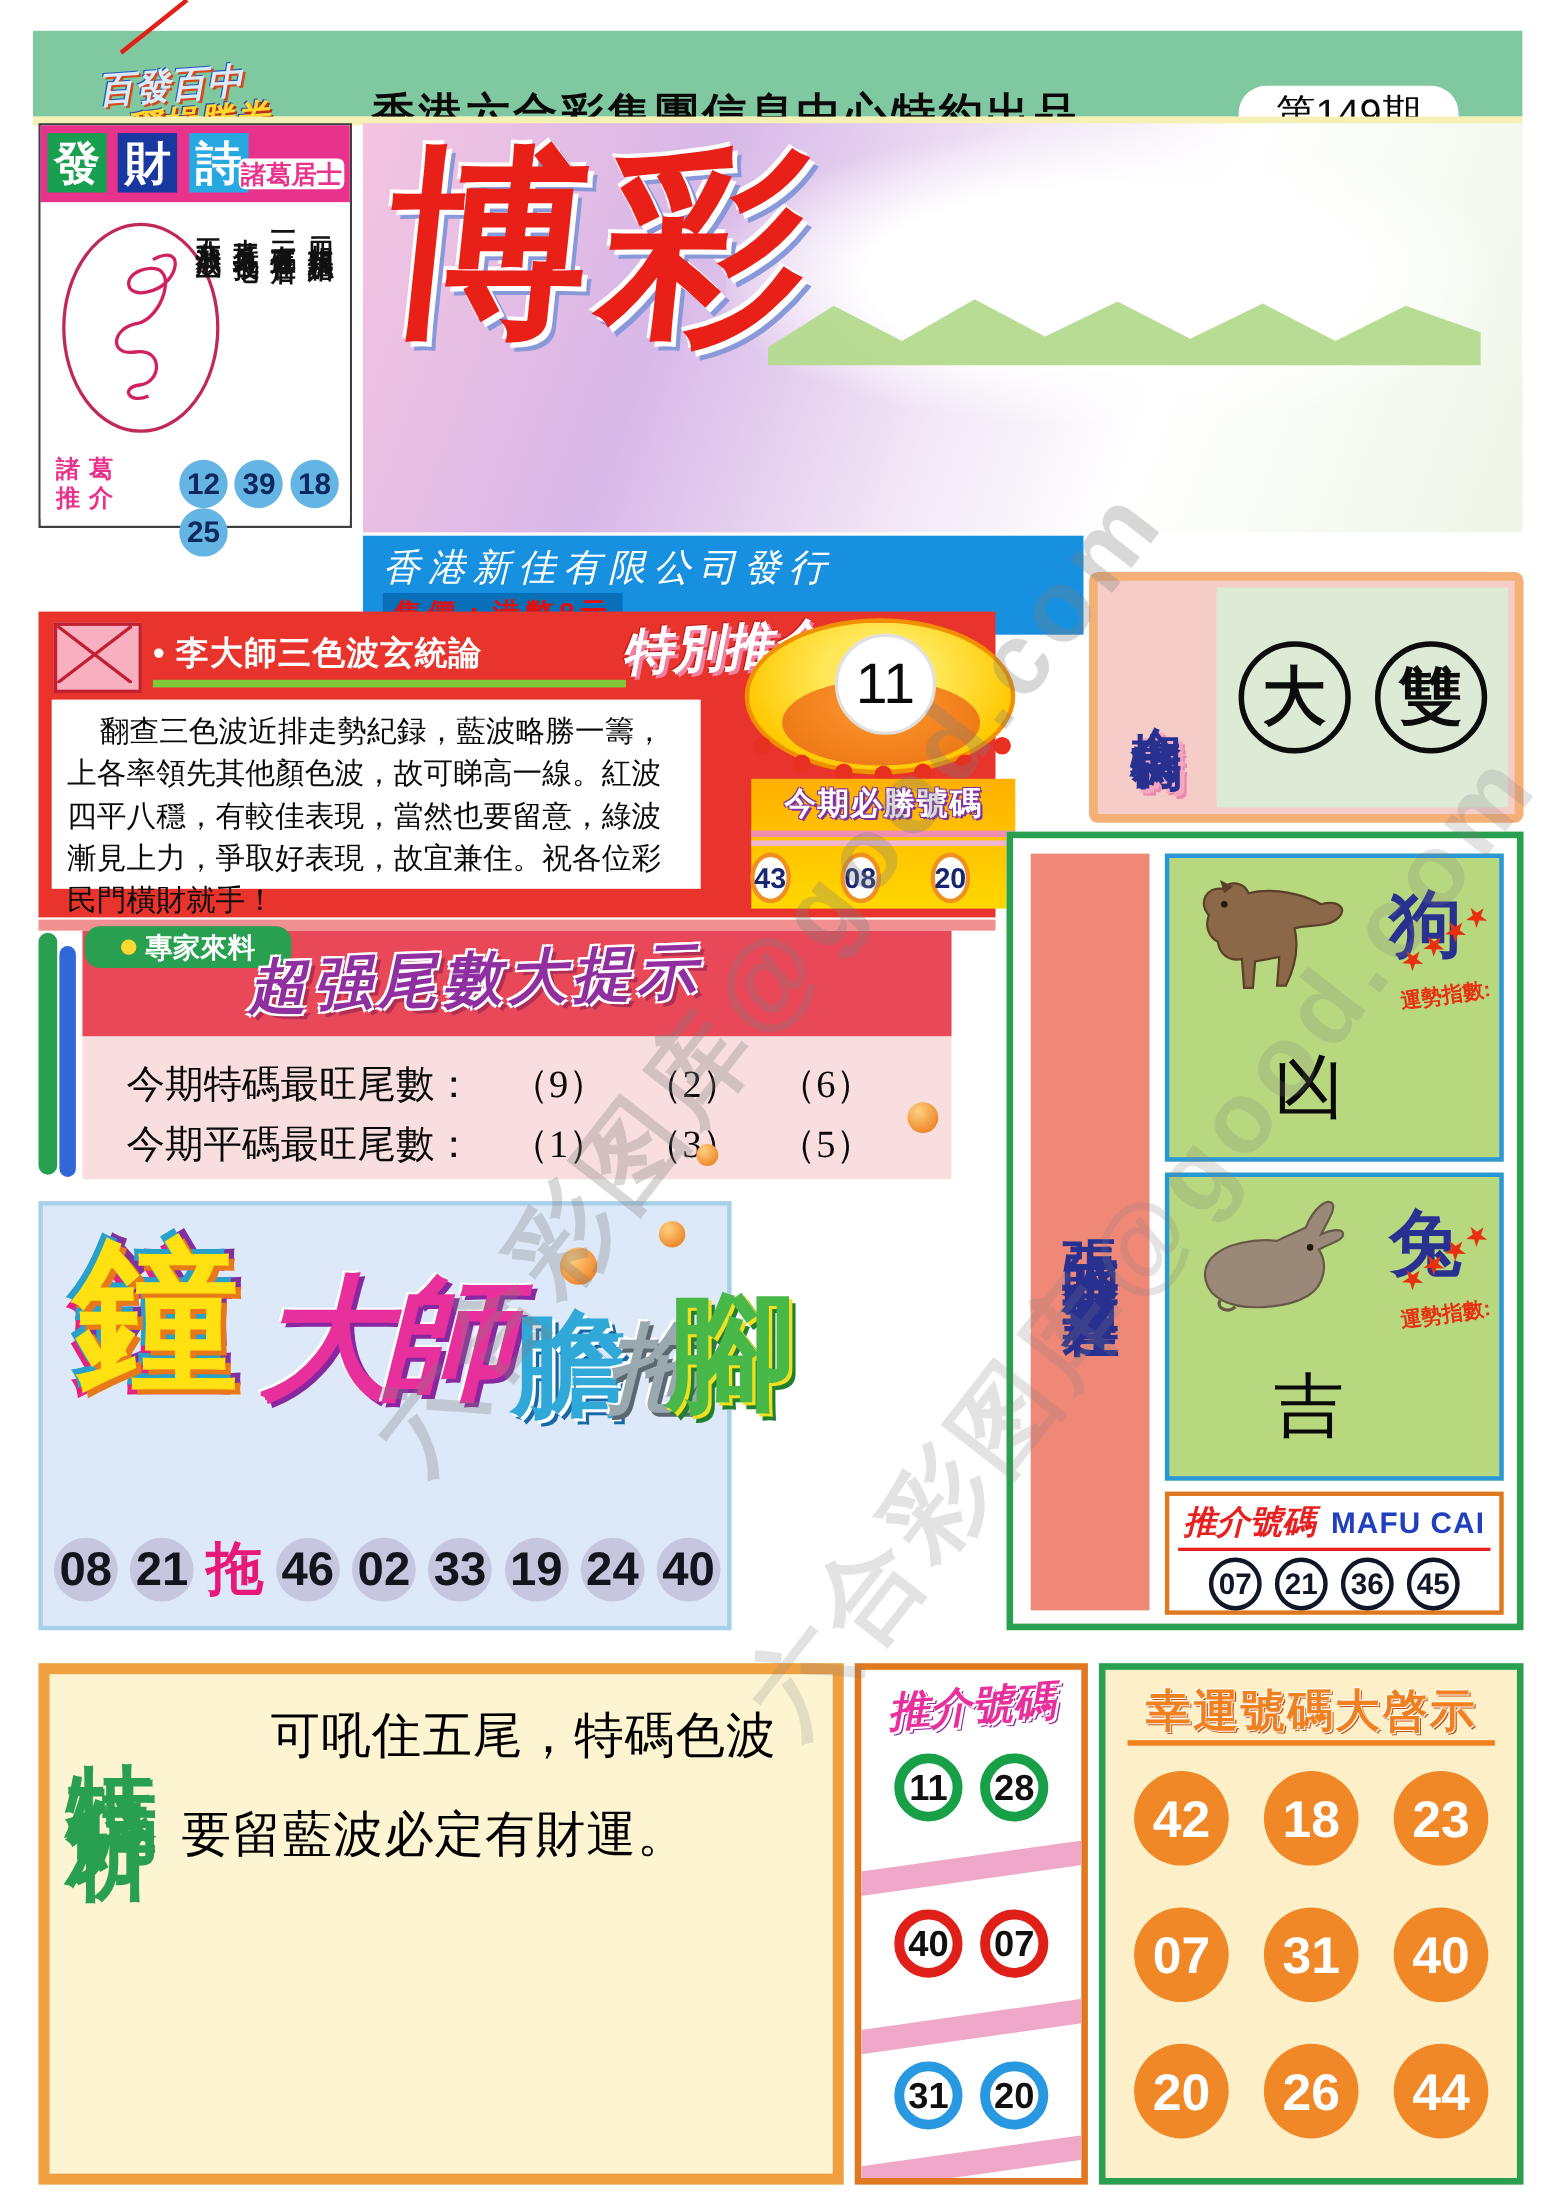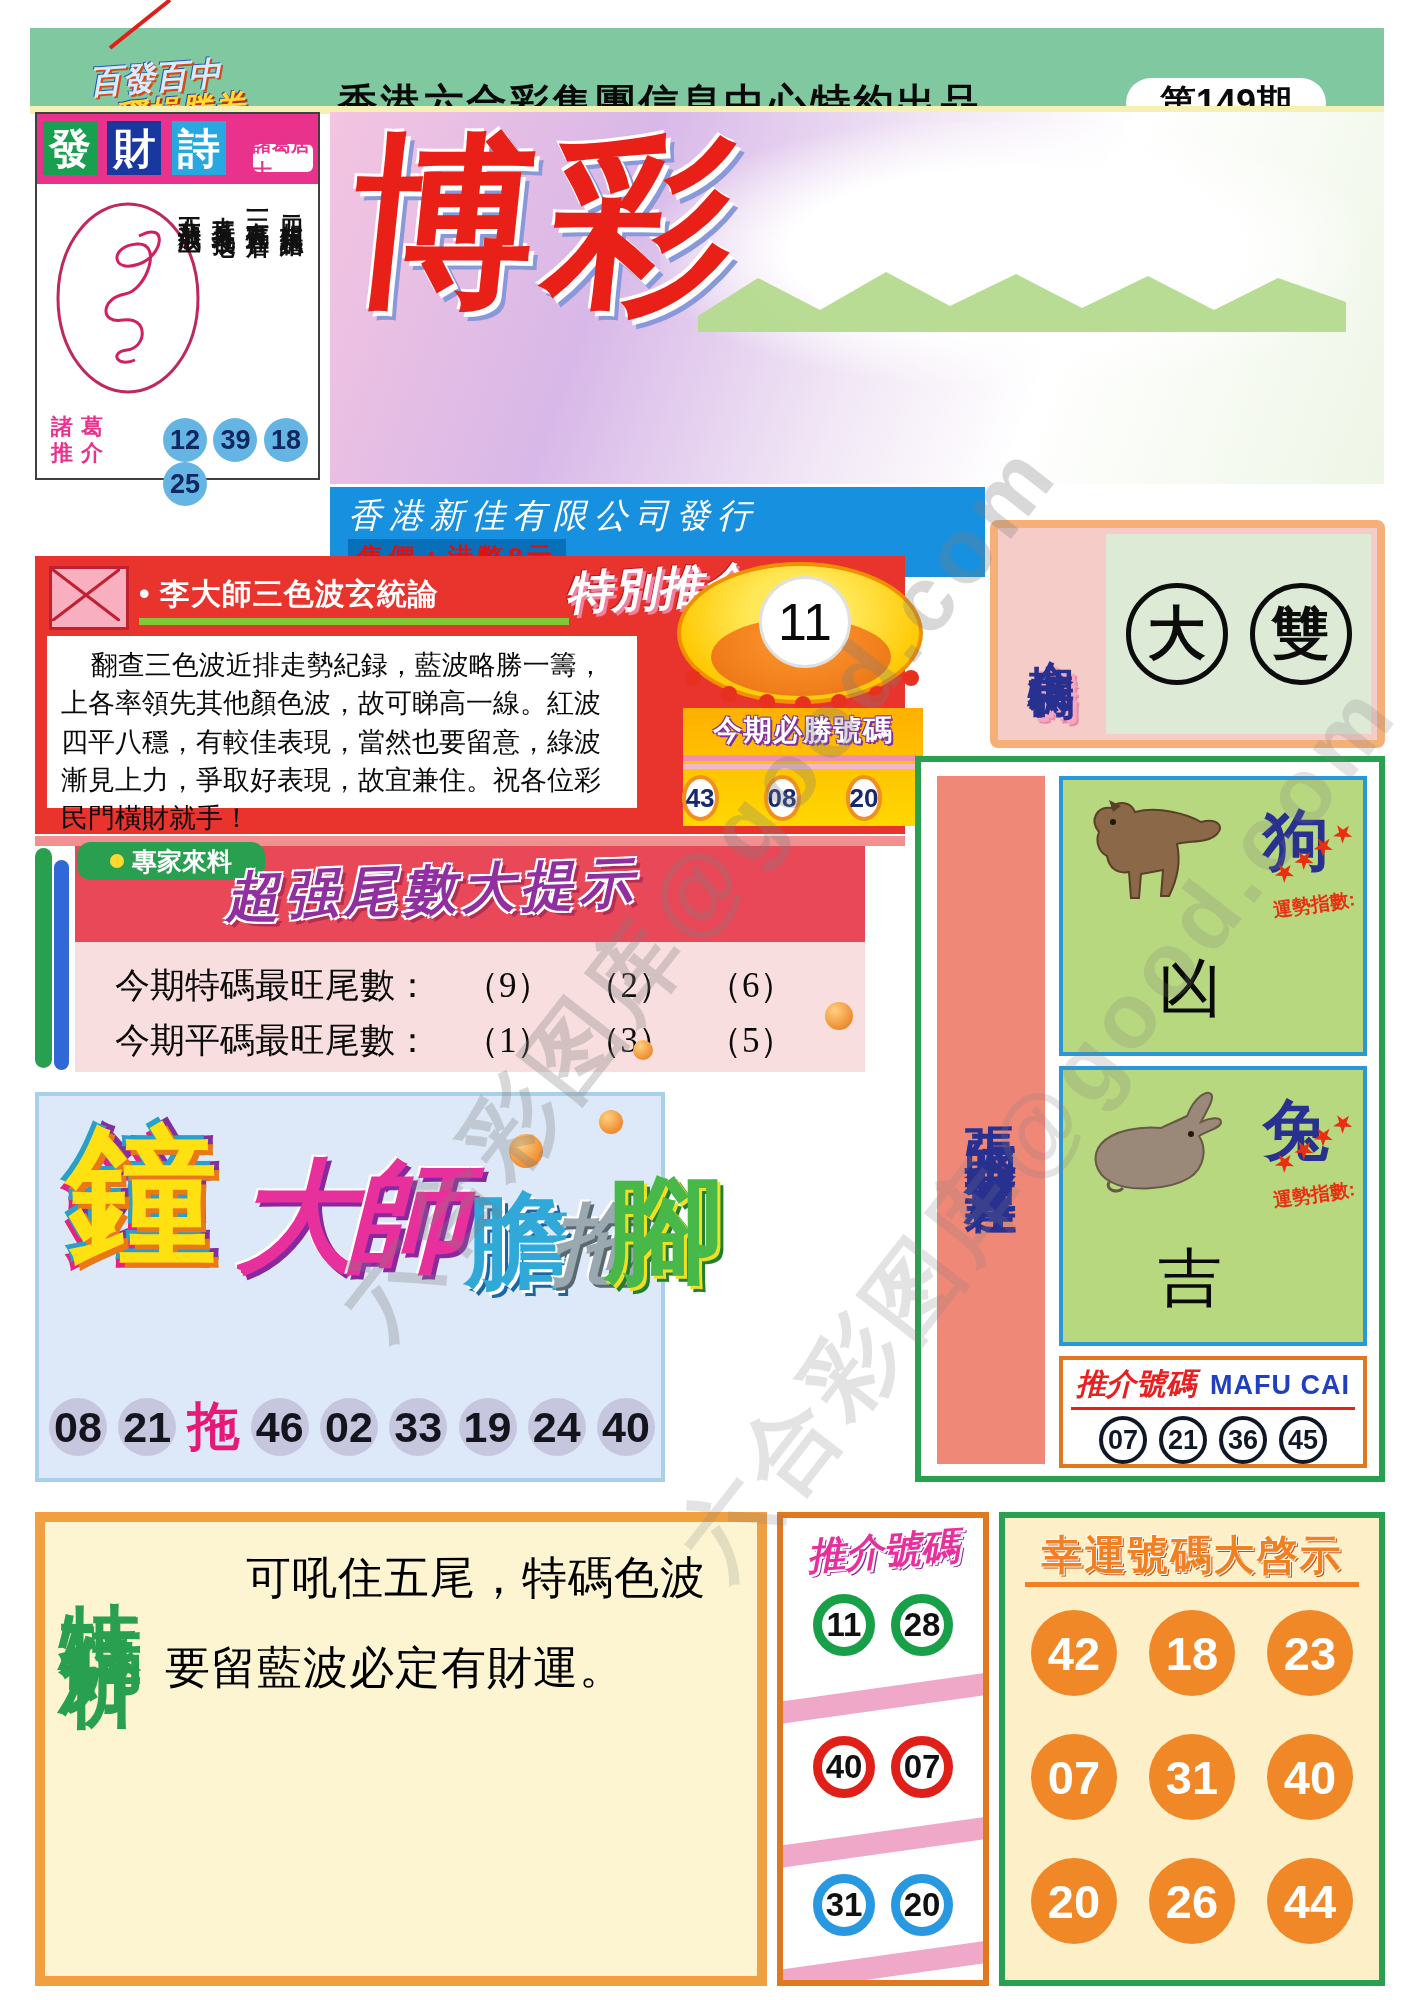--- a/index.html
+++ b/index.html
@@ -11,31 +11,31 @@
   
   .header{left:30px;top:28px;width:1354px;height:78px;background:#7fc8a0;}
   .logo{left:60px;top:32px;transform:rotate(-4deg);line-height:1.05;}
   .logo-l1{font-size:33px;font-style:italic;font-weight:900;color:#d8ecff;
            text-shadow:2px 2px 0 #d84818,-1px -1px 0 #2858b8;}
   .logo-l2{font-size:33px;font-style:italic;font-weight:900;color:#ffd830;margin-left:22px;
            text-shadow:2px 2px 0 #c03010,-1px -1px 0 #3050a8;}
   .header-title{left:250px;top:48px;width:760px;text-align:center;font-size:40px;font-weight:bold;
                 color:#0a0a0a;letter-spacing:3px;}
   .issue-pill{left:1096px;top:50px;width:200px;height:50px;background:#ffffff;border-radius:26px;
-              font-size:36px;font-weight:bold;color:#0a0a0a;}
+              font-size:36px;font-weight:normal;color:#0a0a0a;}
   .yellow-strip{left:30px;top:106px;width:1354px;height:8px;background:#f5f0b4;}
 
   
   .facai{left:35px;top:112px;width:285px;height:368px;border:2px solid #404040;background:#fff;box-sizing:border-box;}
   .facai-header{position:relative;height:70px;background:#e8328c;}
   .fc-tile{display:inline-block;width:54px;height:54px;margin:7px 0 0 6px;color:#fff;font-size:42px;
            font-weight:900;text-align:center;line-height:56px;}
   .fc-t0{background:#18a050;} .fc-t1{background:#1838a0;} .fc-t2{background:#28a8e0;}
-  .fc-author{position:absolute;right:5px;top:30px;width:60px;height:28px;background:#fff;border-radius:6px;
-             color:#e8328c;font-size:19px;font-weight:bold;display:flex;align-items:center;justify-content:center;}
+  .fc-author{position:absolute;right:5px;top:30px;width:96px;height:28px;background:#fff;border-radius:6px;
+             color:#e8328c;font-size:23px;font-weight:bold;display:flex;align-items:center;justify-content:center;}
   .facai-body{position:relative;height:230px;background:#fff;}
   .poem{position:absolute;right:8px;top:14px;height:205px;writing-mode:vertical-rl;
         font-family:"Liberation Serif",serif;font-size:23px;font-weight:bold;color:#111;}
   .poem div{margin:0 3px;letter-spacing:3px;}
   .facai-footer{position:relative;height:58px;background:#fff;}
   .tui-label{position:absolute;left:14px;top:0px;color:#e8328c;font-size:22px;font-weight:900;line-height:26px;letter-spacing:8px;}
   .blue-ball{display:inline-flex;width:44px;height:44px;border-radius:50%;background:#64b4e4;color:#102860;
              font-size:27px;font-weight:bold;align-items:center;justify-content:center;margin-left:2px;}
   .fc-balls{position:absolute;left:124px;top:4px;}
 

